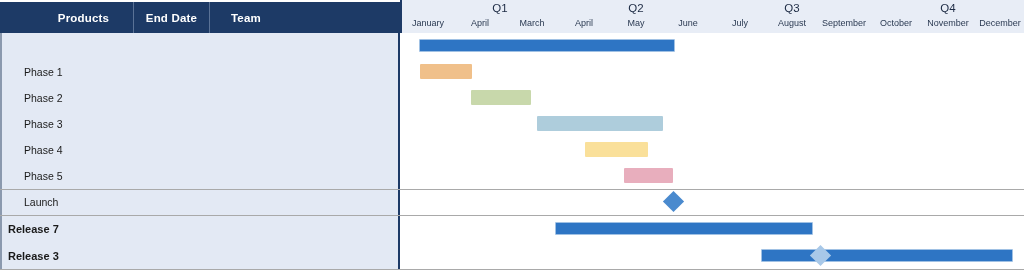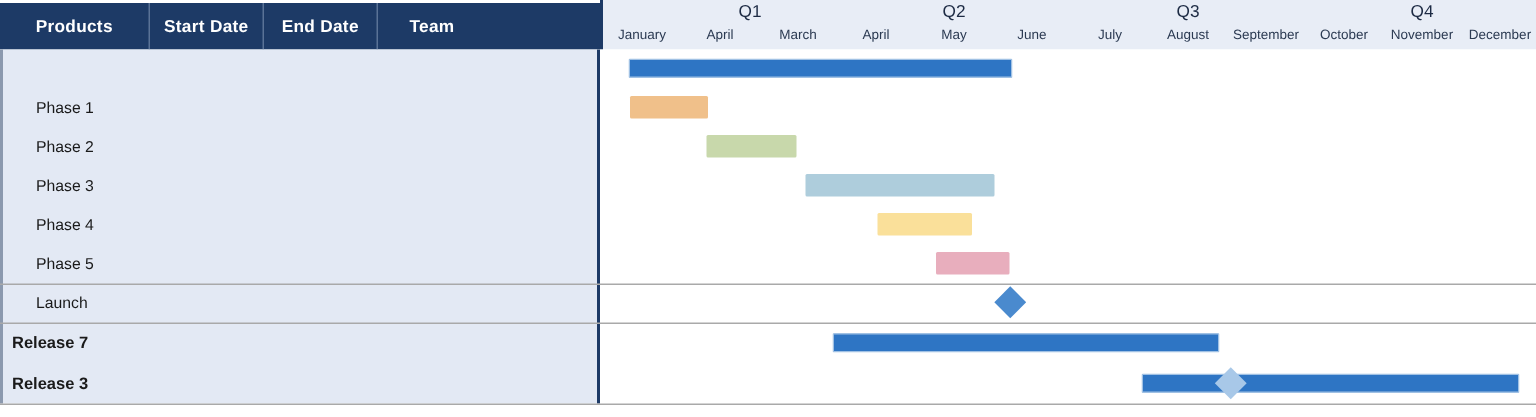--- a/index.html
+++ b/index.html
@@ -31,20 +31,21 @@
 
   .table-header {
     position: absolute;
     left: 0;
     top: 2px;
     width: 400px;
     height: 31px;
     background: #1d3a66;
     display: flex;
     box-sizing: border-box;
+    padding-left: 34px;
   }
   .th-cell {
     flex: 0 0 auto;
     height: 100%;
     display: flex;
     align-items: center;
     justify-content: center;
     color: #ffffff;
     font-size: 11.5px;
     font-weight: bold;
@@ -192,21 +193,20 @@
   }
 </style>
 </head>
 <body>
 
 <div id="gantt-app">
 
   <div class="header-band">
     <div class="table-header" style="background: rgb(29, 58, 102);">
         <div class="th-cell" style="width: 100px; color: rgb(255, 255, 255);">Products</div>
-        <div class="th-cell" style="width: 76px; color: rgb(255, 255, 255);">Start Date</div>
         <div class="th-cell" style="width: 76px; color: rgb(255, 255, 255); text-align: center;">End Date</div>
         <div class="th-cell" style="width: 72px; color: rgb(255, 255, 255); text-align: center;">Team</div>
       </div>
     <div class="timeline-header">
       <div class="quarter-row">
           <div class="quarter-cell" style="left: 0px; width: 156px; padding-left: 20px;">Q1</div>
           <div class="quarter-cell" style="left: 156px; width: 156px;">Q2</div>
           <div class="quarter-cell" style="left: 312px; width: 156px;">Q3</div>
           <div class="quarter-cell" style="left: 468px; width: 156px;">Q4</div>
         </div>

